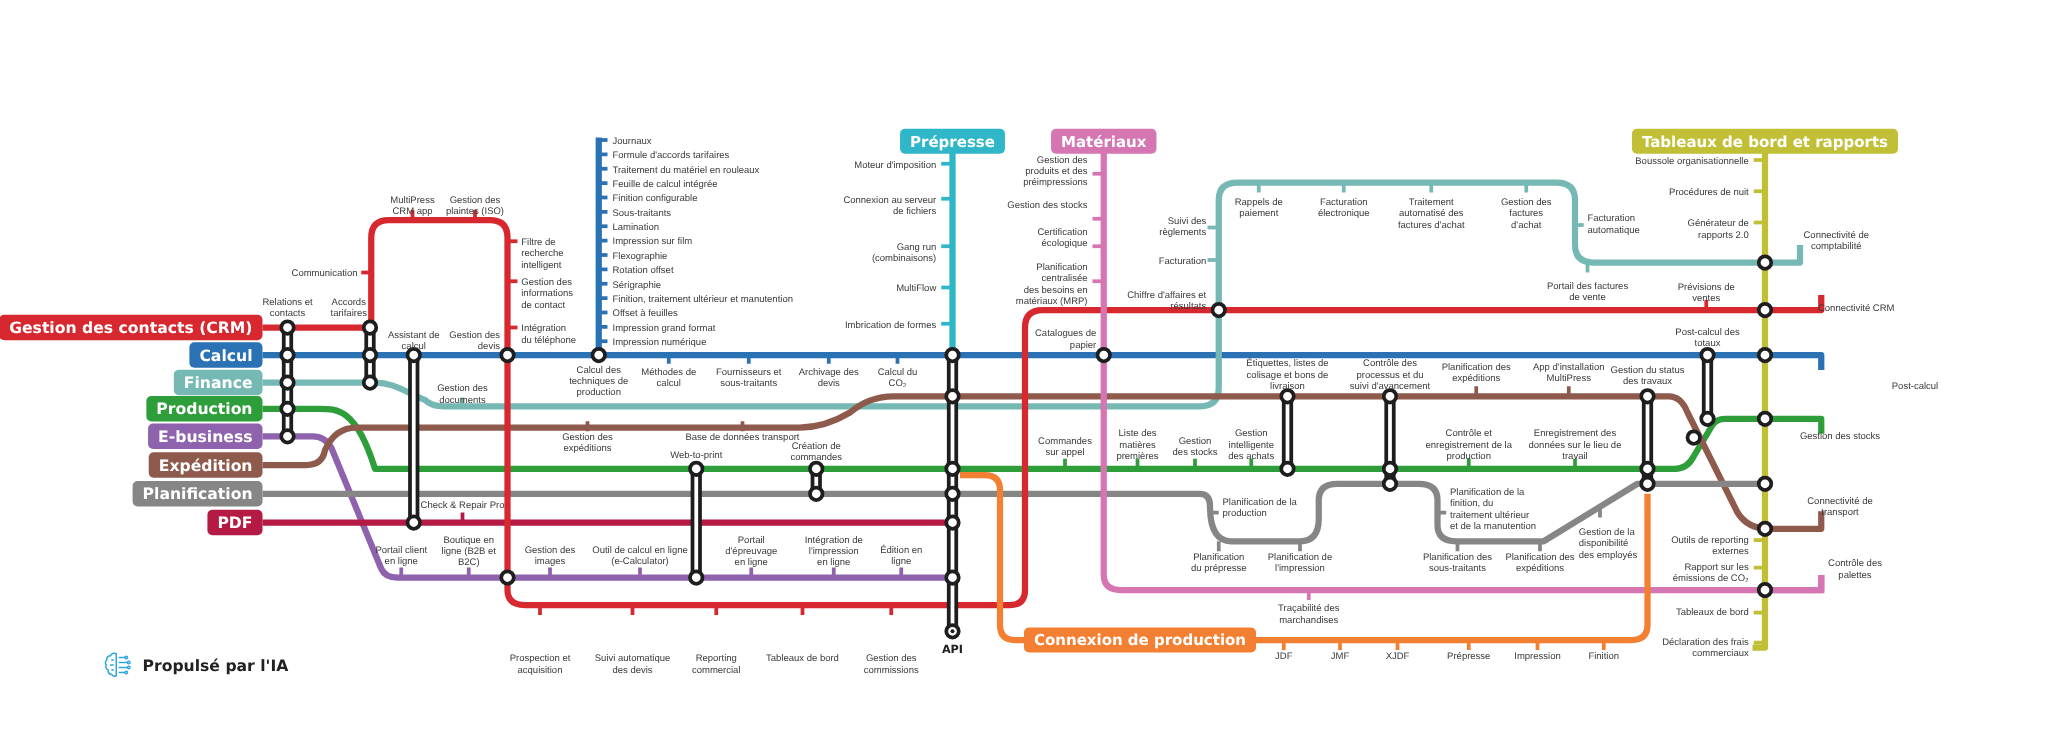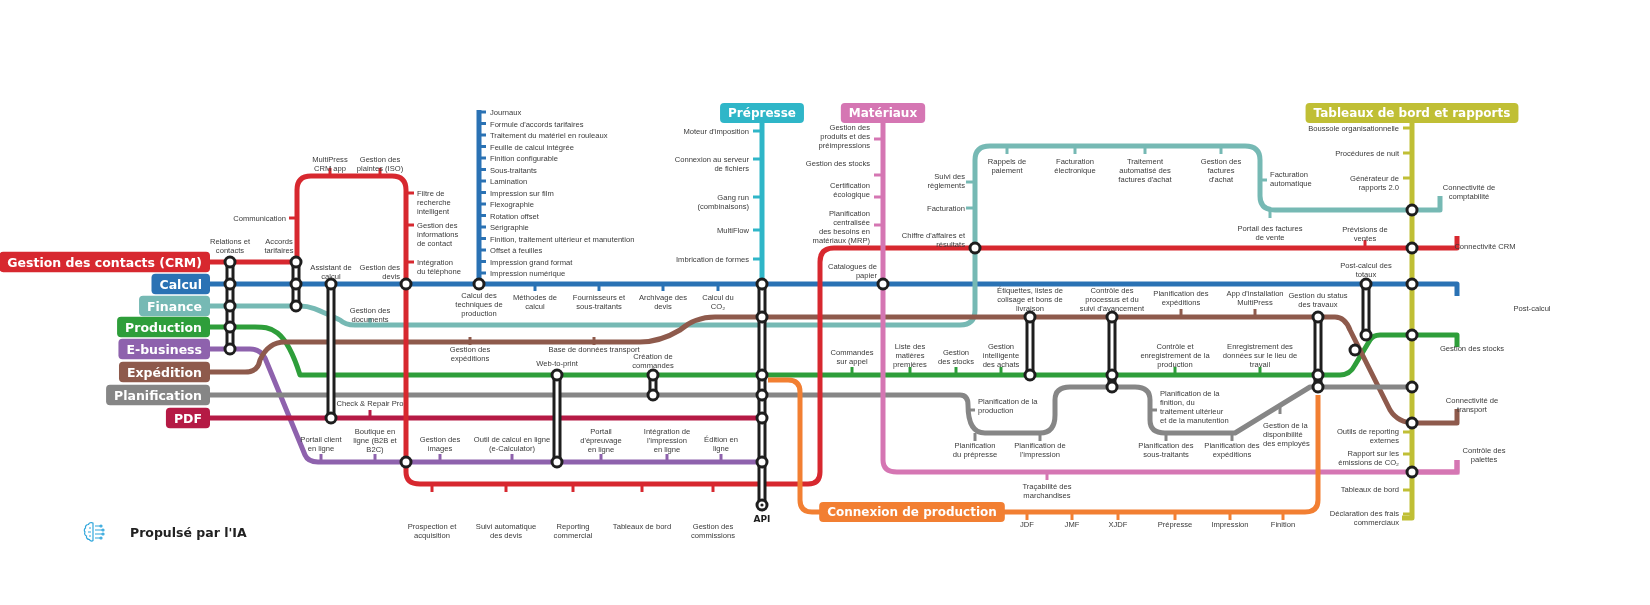--- a/index.html
+++ b/index.html
@@ -1,20 +1,20 @@
 <!DOCTYPE html>
 <html><head>
 <meta charset="utf-8">
 <style>
   html, body { margin:0; padding:0; background:#ffffff; }
   body { width:1650px; height:605px; position:relative; overflow:hidden; font-family:"Liberation Sans", sans-serif; }
   #map { position:absolute; left:0; top:0; width:1650px; height:605px; }
   .lbl { font-family:"Liberation Sans", sans-serif; font-size:7.6px; fill:#3a3a3a; }
   .badge-text { font-family:"DejaVu Sans", sans-serif; font-weight:bold; fill:#fff; }
-  .footer { position:absolute; left:82px; top:520px; display:flex; align-items:center; gap:24px; }
+  .footer { position:absolute; left:82px; top:520px; display:flex; align-items:center; gap:8px; }
   .footer-text { font-family:"DejaVu Sans", sans-serif; font-weight:bold; font-size:12.5px; color:#222; }
 </style>
 </head>
 <body>
 
 <svg id="map" viewBox="0 0 1650 605" xmlns="http://www.w3.org/2000/svg">
   <g id="lines-layer">
       <path d="M210 284 H1457 v12" stroke="#2a72b4" stroke-width="5" fill="none" stroke-linejoin="round" stroke-linecap="butt"></path>
       <path d="M479 284 V110" stroke="#2a72b4" stroke-width="5" fill="none" stroke-linejoin="round" stroke-linecap="butt"></path>
       <path d="M210 306 H300 C315 306 325 314 340 320 Q345 325 355 325 H960 Q975 325 975 310 V160 Q975 146 990 146 H1245 Q1260 146 1260 160 V196 Q1260 210 1275 210 H1440 V196" stroke="#76b9b4" stroke-width="5" fill="none" stroke-linejoin="round" stroke-linecap="butt"></path>

